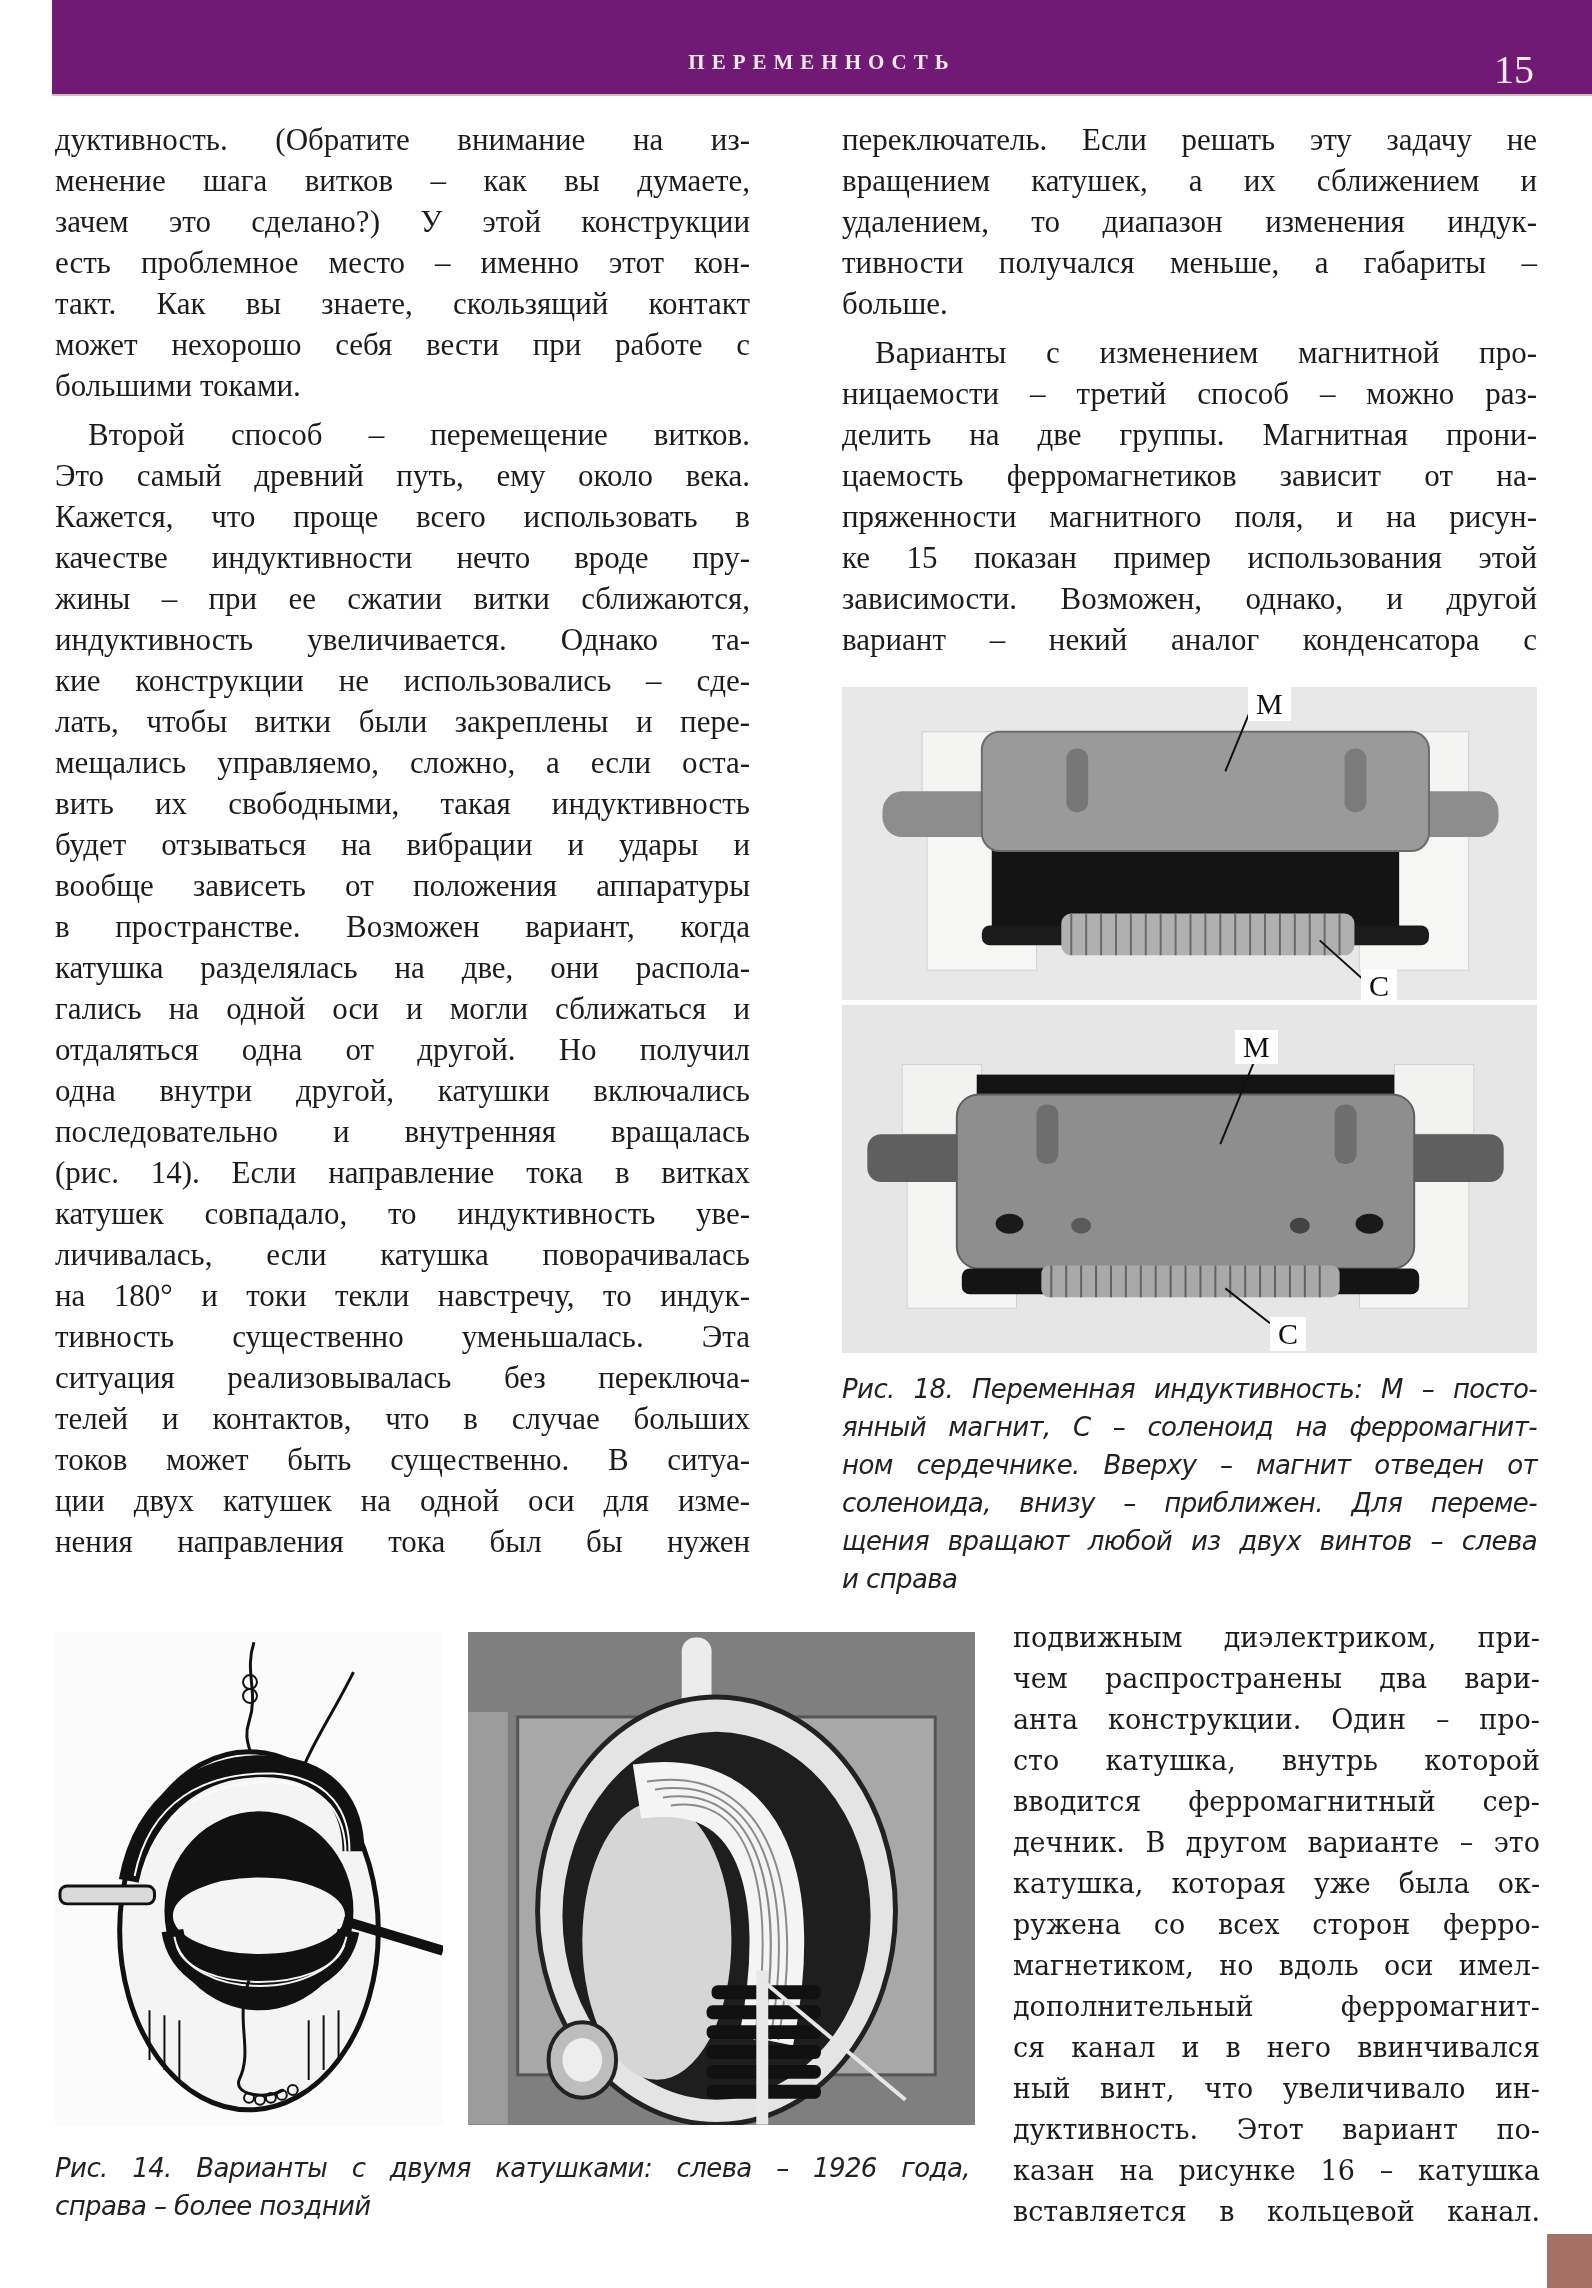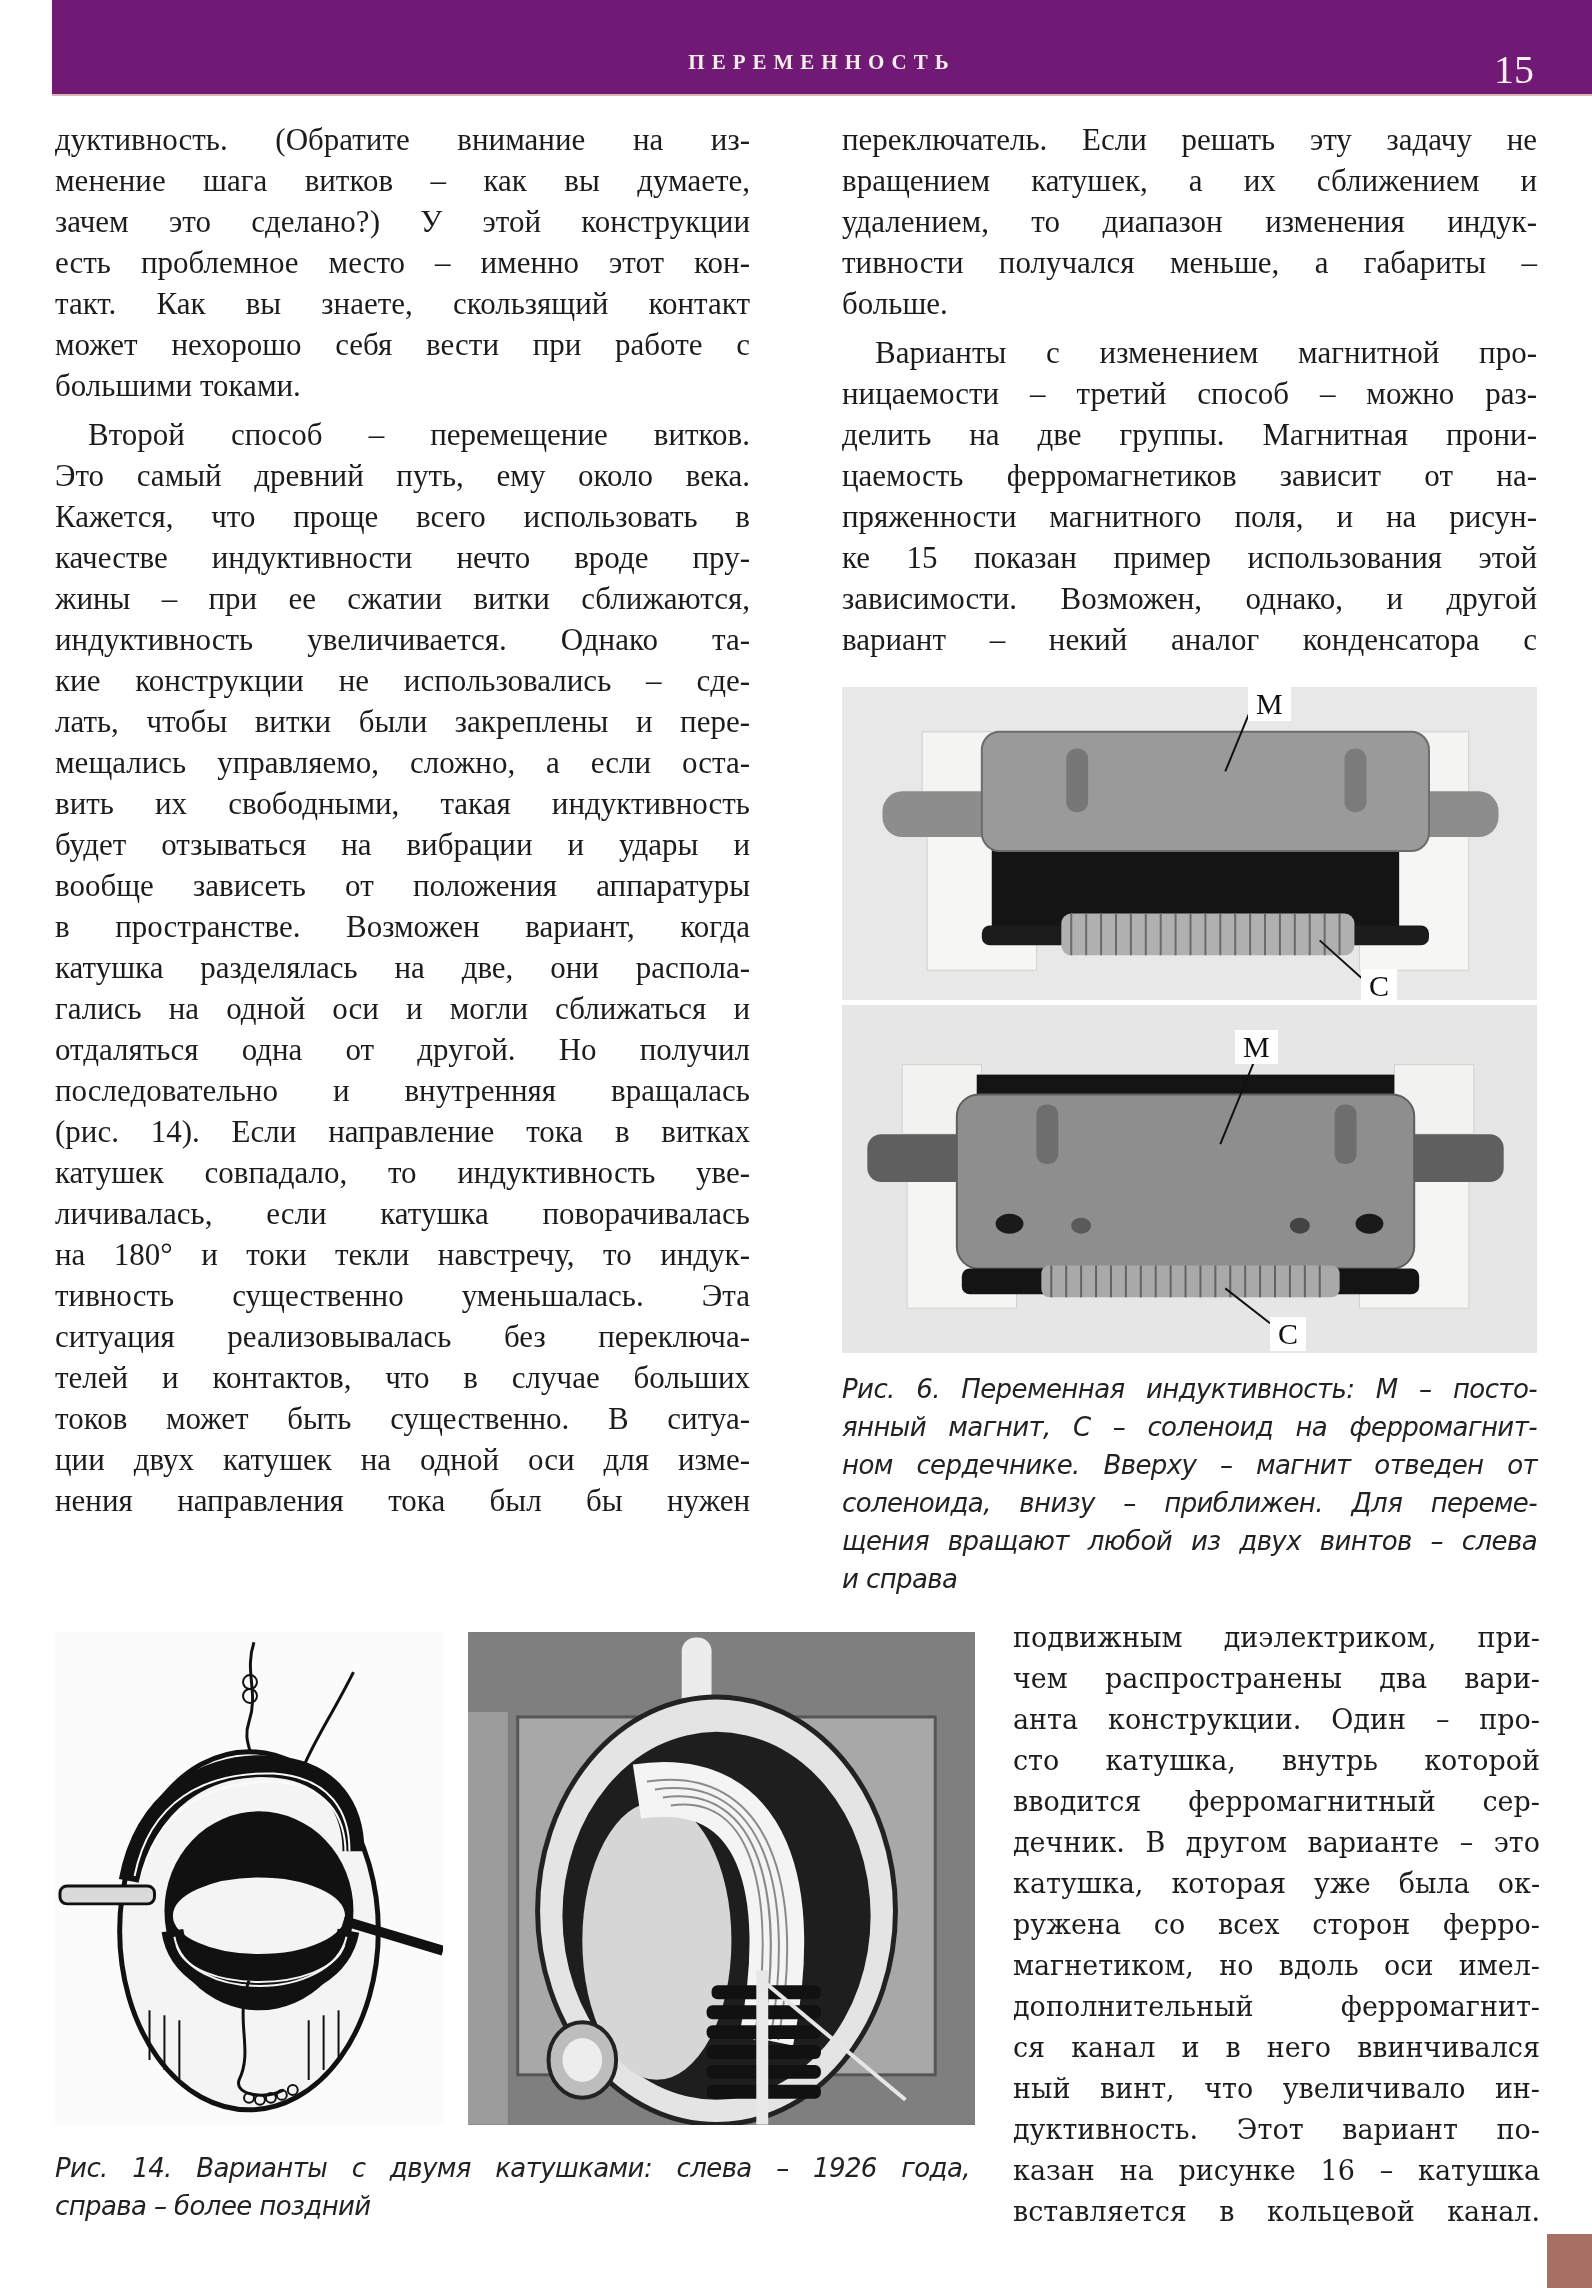--- a/index.html
+++ b/index.html
@@ -69,20 +69,21 @@
   <span class="line">кие конструкции не использовались – сде-</span>
   <span class="line">лать, чтобы витки были закреплены и пере-</span>
   <span class="line">мещались управляемо, сложно, а если оста-</span>
   <span class="line">вить их свободными, такая индуктивность</span>
   <span class="line">будет отзываться на вибрации и удары и</span>
   <span class="line">вообще зависеть от положения аппаратуры</span>
   <span class="line">в пространстве. Возможен вариант, когда</span>
   <span class="line">катушка разделялась на две, они распола-</span>
   <span class="line">гались на одной оси и могли сближаться и</span>
   <span class="line">отдаляться одна от другой. Но получил</span>
+  <span class="line">одна внутри другой, катушки включались</span>
   <span class="line">последовательно и внутренняя вращалась</span>
   <span class="line">(рис. 14). Если направление тока в витках</span>
   <span class="line">катушек совпадало, то индуктивность уве-</span>
   <span class="line">личивалась, если катушка поворачивалась</span>
   <span class="line">на 180° и токи текли навстречу, то индук-</span>
   <span class="line">тивность существенно уменьшалась. Эта</span>
   <span class="line">ситуация реализовывалась без переключа-</span>
   <span class="line">телей и контактов, что в случае больших</span>
   <span class="line">токов может быть существенно. В ситуа-</span>
   <span class="line">ции двух катушек на одной оси для изме-</span>
@@ -192,21 +193,21 @@
       <line x1="480" y1="262" x2="480" y2="294"></line>
     </g>
     <line x1="420" y1="42" x2="380" y2="140" stroke="#111" stroke-width="2"></line>
     <line x1="385" y1="285" x2="430" y2="320" stroke="#111" stroke-width="2"></line>
   </svg>
   <div class="label-box" style="left:393px; top:25px;">M</div>
   <div class="label-box" style="left:428px; top:312px;">C</div>
 </div>
 
 <div class="caption" id="fig15-caption">
-  <span class="line">Рис. 6. Переменная индуктивность: М – посто-</span>
+  <span class="line">Рис. 18. Переменная индуктивность: М – посто-</span>
   <span class="line">янный магнит, С – соленоид на ферромагнит-</span>
   <span class="line">ном сердечнике. Вверху – магнит отведен от</span>
   <span class="line">соленоида, внизу – приближен. Для переме-</span>
   <span class="line">щения вращают любой из двух винтов – слева</span>
   <span class="line last">и справа</span>
 </div>
 
 <div class="figure-box" id="fig14-left">
   <svg width="388" height="493" viewBox="0 0 390 495">
     <rect width="390" height="495" fill="#fbfbfb"></rect>

